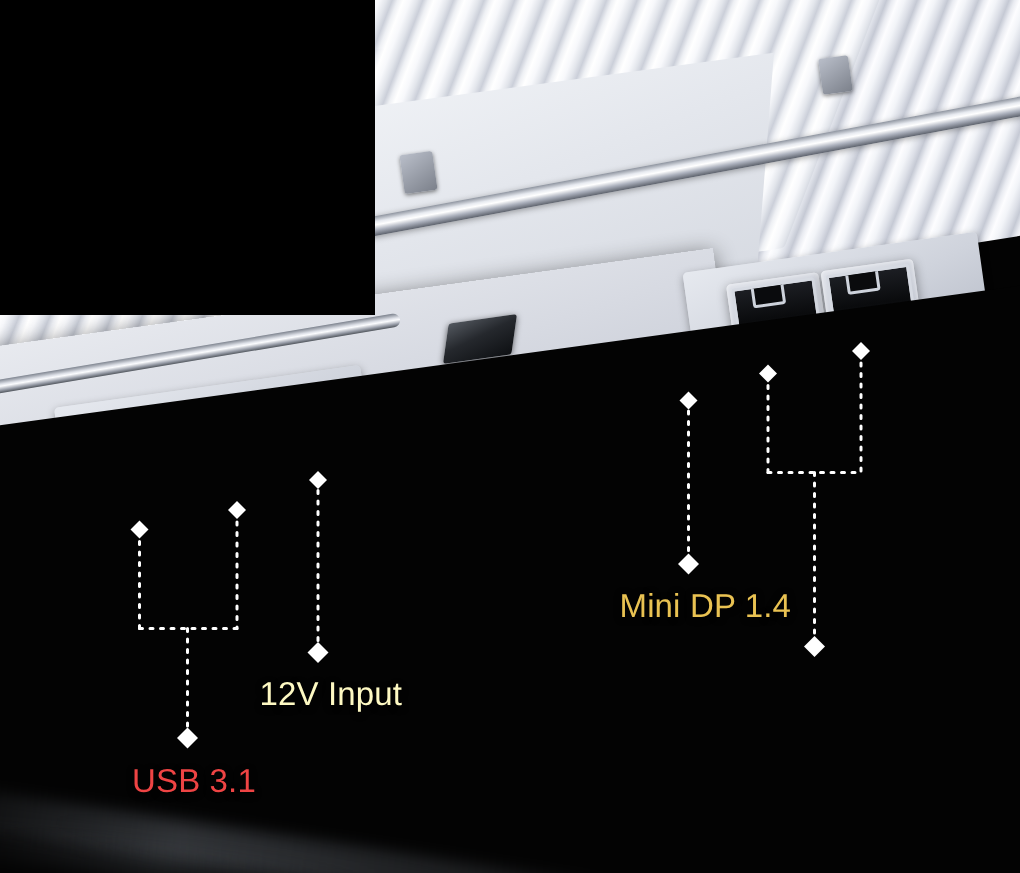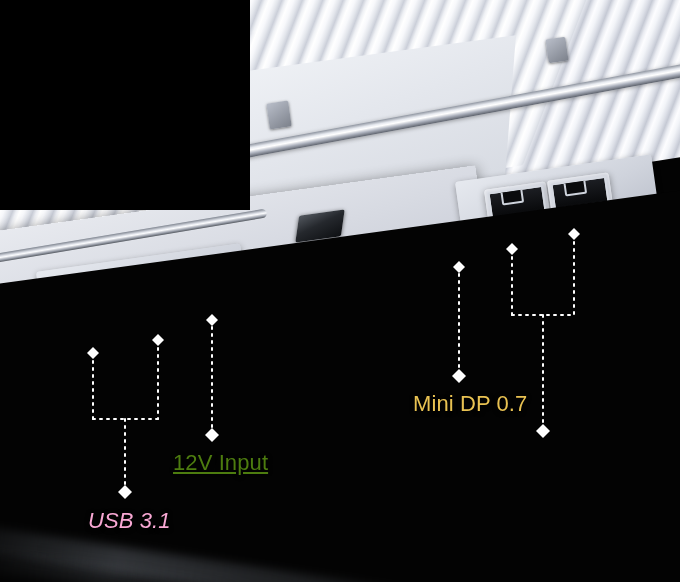--- a/index.html
+++ b/index.html
@@ -312,18 +312,18 @@
           <path d="M 212 314 L 218 320 L 212 326 L 206 320 Z" fill="#ffffff"></path>
           <path d="M 212 428 L 219 435 L 212 442 L 205 435 Z" fill="#ffffff"></path>
           <path d="M 459 261 L 465 267 L 459 273 L 453 267 Z" fill="#ffffff"></path>
           <path d="M 459 369 L 466 376 L 459 383 L 452 376 Z" fill="#ffffff"></path>
           <path d="M 512 243 L 518 249 L 512 255 L 506 249 Z" fill="#ffffff"></path>
           <path d="M 574 228 L 580 234 L 574 240 L 568 234 Z" fill="#ffffff"></path>
           <path d="M 543 424 L 550 431 L 543 438 L 536 431 Z" fill="#ffffff"></path>
         </g>
     </svg>
 
-    <div class="label white" style="left: 88px; top: 508px; color: #f9a8d4; font-style: italic;">USB 3.1</div>
-    <div class="label white" style="left: 173px; top: 450px; color: #4d7c0f; text-decoration: underline;">12V Input</div>
-    <div class="label gold" style="left: 413px; top: 391px; color: rgb(233, 194, 82);">Mini DP 0.7</div>
+    <div class="label white" style="left: 88px; top: 508px; color: #ef4444;">USB 3.1</div>
+    <div class="label white" style="left: 173px; top: 450px; color: #fef9c3;">12V Input</div>
+    <div class="label gold" style="left: 413px; top: 391px; color: rgb(233, 194, 82);">Mini DP 1.4</div>
   </div>
 
 </div>
 
 </body></html>

